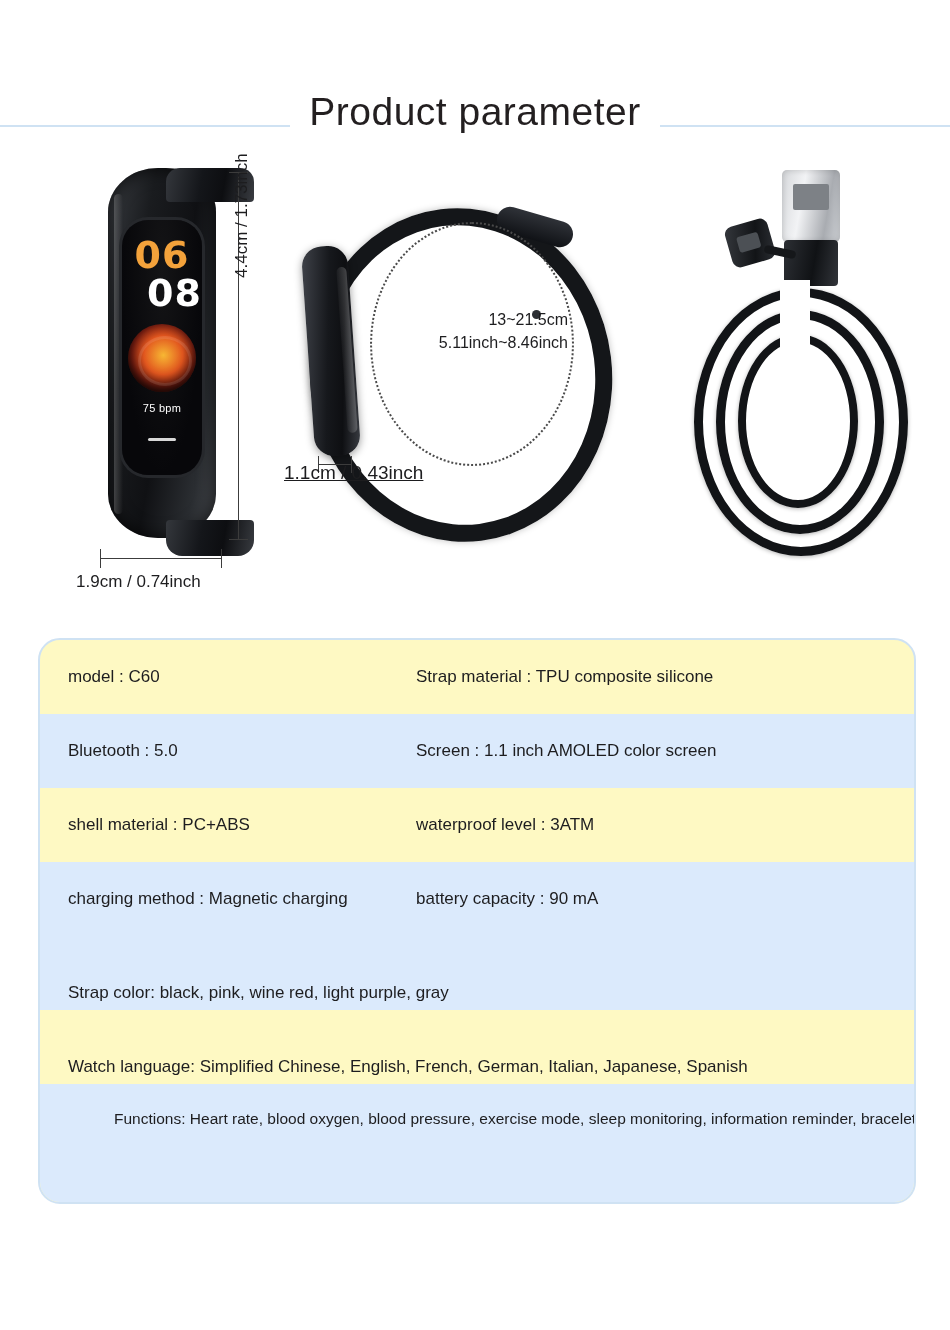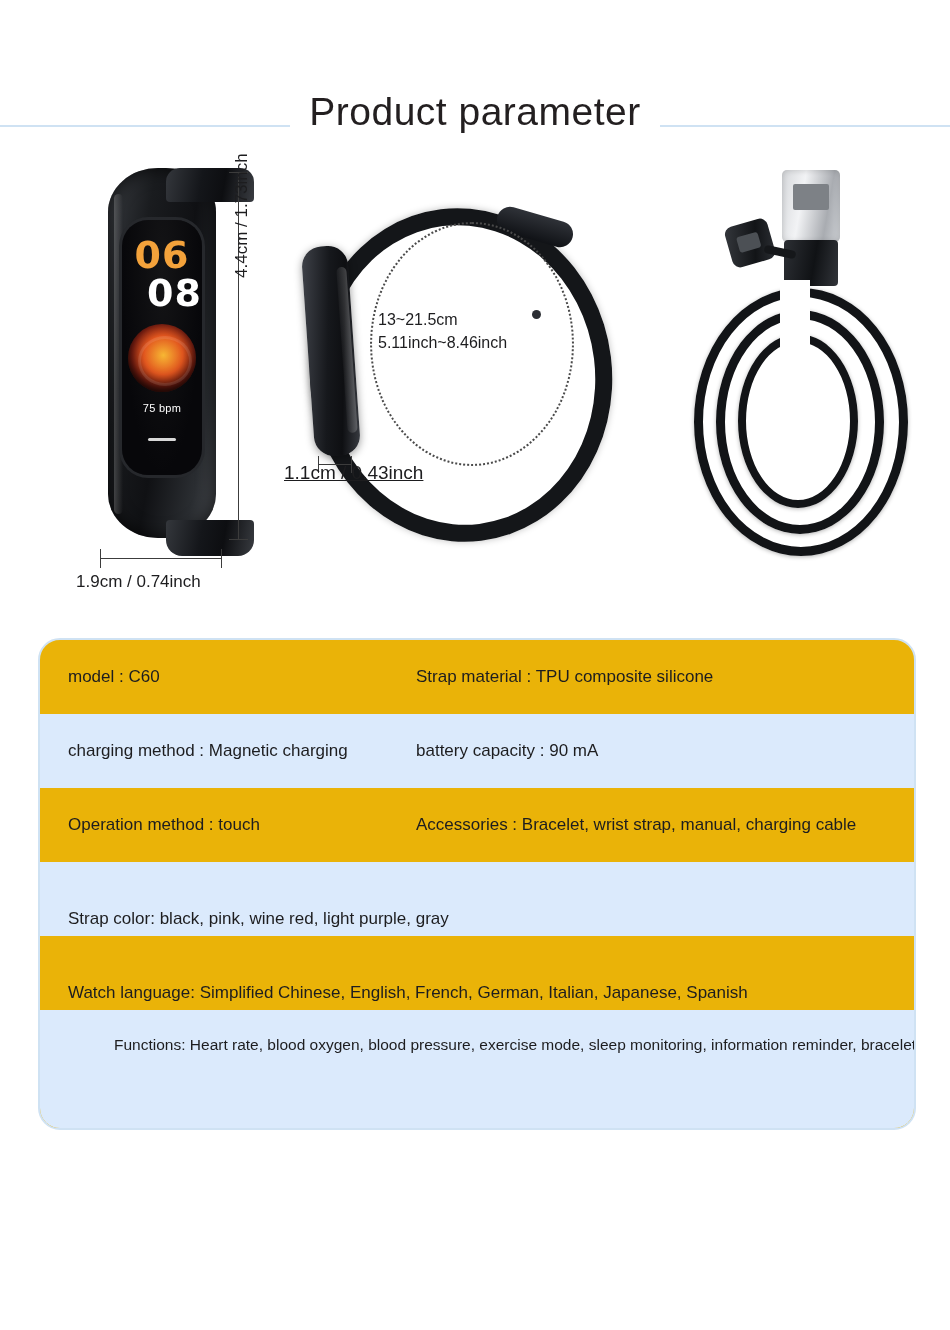--- a/index.html
+++ b/index.html
@@ -271,21 +271,21 @@
     width: 200px;
     height: 240px;
     border: 2px dotted #4a4a4a;
     border-radius: 50%;
   }
   .circ-label {
     position: absolute;
     left: 78px;
     top: 118px;
     width: 190px;
-    text-align: left;
+    text-align: right;
     font-size: 16px;
     line-height: 1.45;
     color: #1d1d1f;
   }
   .dim-h2 {
     position: absolute;
     left: 18px;
     top: 274px;
     width: 34px;
     height: 1px;
@@ -397,21 +397,21 @@
 
   
   .spec-card {
     position: absolute;
     left: 38px;
     top: 638px;
     width: 874px;
     border: 2px solid #cfe2f3;
     border-radius: 22px;
     overflow: hidden;
-    background: #eab308;
+    background: #fef9c3;
   }
   .spec-row {
     display: flex;
     align-items: center;
     min-height: 74px;
     padding: 0 28px;
     box-sizing: border-box;
     font-size: 17px;
     color: #1d1d1f;
   }
@@ -488,31 +488,35 @@
   </div>
 </div>
 
 <div class="spec-card">
 
   <div class="spec-row">
     <div class="cell-a">model : C60</div>
     <div class="cell-b">Strap material : TPU composite silicone</div>
   </div>
 
-
+  <div class="spec-row alt">
+    <div class="cell-a">Bluetooth : 5.0</div>
+    <div class="cell-b">Screen : 1.1 inch AMOLED color screen</div>
+  </div>
+
+  <div class="spec-row">
+    <div class="cell-a">shell material : PC+ABS</div>
+    <div class="cell-b">waterproof level : 3ATM</div>
+  </div>
 
   <div class="spec-row alt">
     <div class="cell-a">charging method : Magnetic charging</div>
     <div class="cell-b">battery capacity : 90 mA</div>
   </div>
 
-  <div class="spec-row">
-    <div class="cell-a">Operation method : touch</div>
-    <div class="cell-b">Accessories : Bracelet, wrist strap, manual, charging cable</div>
-  </div>
 
   <div class="spec-row alt single">
     <div class="cell-a">Strap color: black, pink, wine red, light purple, gray</div>
   </div>
 
   <div class="spec-row single">
     <div class="cell-a">Watch language: Simplified Chinese, English, French, German, Italian, Japanese, Spanish</div>
   </div>
 
   <div class="spec-row alt multi">

